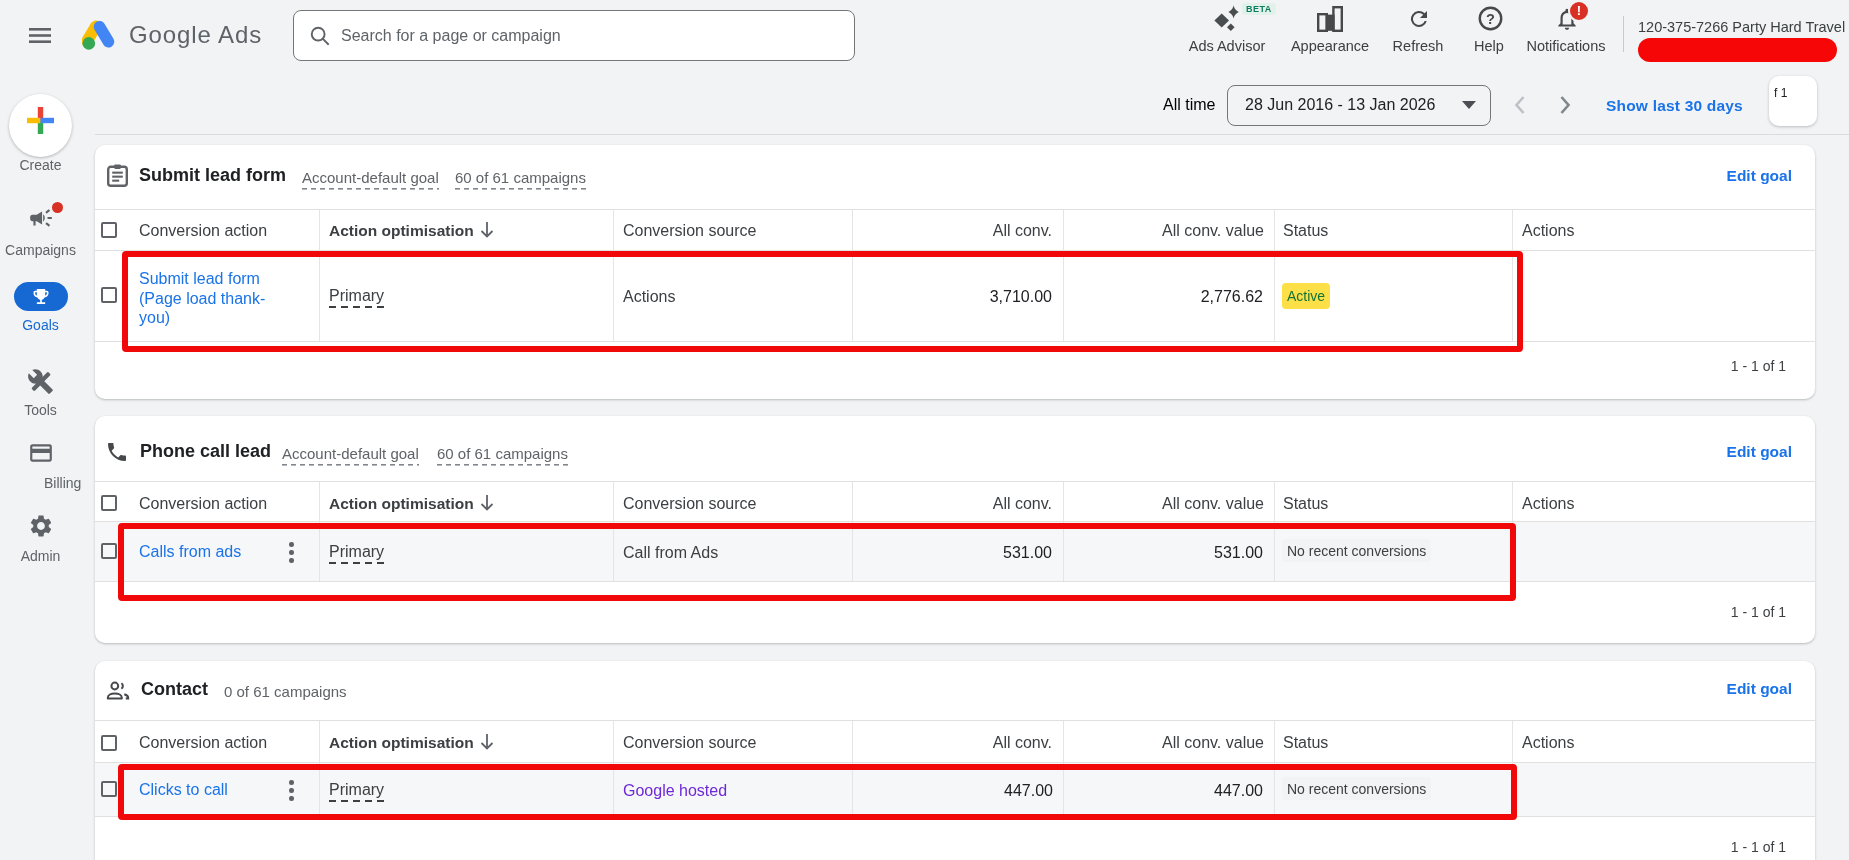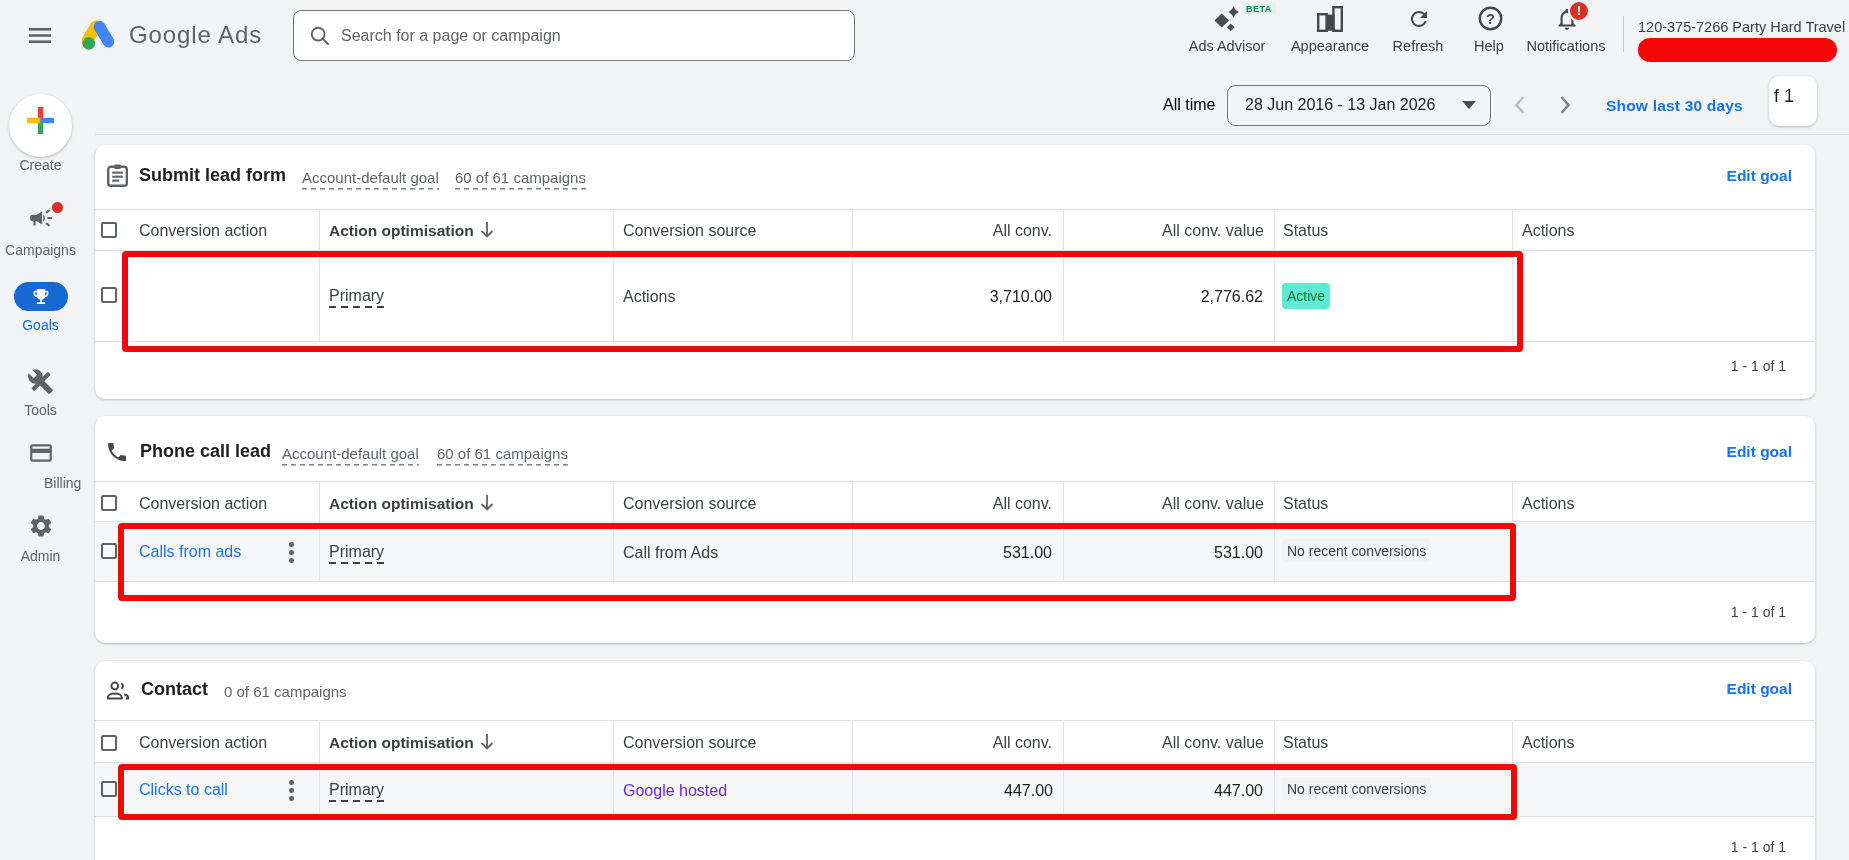--- a/index.html
+++ b/index.html
@@ -10,21 +10,21 @@
   .card { position:absolute; left:95px; width:1720px; background:#fff; border-radius:10px;
           box-shadow:0 1px 2px rgba(60,64,67,.22), 0 1px 3px rgba(60,64,67,.1); }
   .hline { position:absolute; height:1px; background:#e0e0e0; left:0; right:0; }
   .vline { position:absolute; width:1px; background:#e3e5e8; }
   .blue { color:#1a73e8; }
   .grey { color:#5f6368; }
   .dashed-u { background-image:repeating-linear-gradient(90deg,#80868b 0 5px,transparent 5px 9px);
               background-repeat:repeat-x; background-position:left bottom; background-size:100% 1.6px;
               padding-bottom:4px; }
   .chip { position:absolute; border-radius:4px; font-size:14px; display:flex; align-items:center; padding:0 5px; height:26px; }
-  .chip.green { background:#5eead4; color:#137333; }
+  .chip.green { background:#fde047; color:#137333; }
   .chip.greyc { background:#f1f3f4; color:#3c4043; height:23px; }
   .cbx { position:absolute; width:16px; height:16px; border:2px solid #5f6368; border-radius:2px; }
   .num { position:absolute; font-size:16px; color:#202124; text-align:center; }
   .hdrtxt { position:absolute; font-size:16px; color:#3c4043; }
   .redbox { position:absolute; border:6px solid #f10808; border-radius:4px; }
   .icon-lbl { position:absolute; font-size:14.5px; color:#3c4043; text-align:center; transform:translateX(-50%); }
   .threedot { position:absolute; width:4px; }
   .threedot i { display:block; width:4.5px; height:4.5px; border-radius:50%; background:#5f6368; margin:0 0 3.5px 0; }
 </style>
 </head>
@@ -93,21 +93,21 @@
   <div class="abs" style="left:1462px; top:101px; width:0; height:0; border-left:7px solid transparent; border-right:7px solid transparent; border-top:8px solid #4b4f54;"></div>
   <svg class="abs" style="left:1512px; top:95px;" width="16" height="20" viewBox="0 0 16 20" fill="none" stroke="#bdc1c6" stroke-width="2.6">
       <path d="M11.5 2 L4.5 10 L11.5 18"></path>
     </svg>
   <svg class="abs" style="left:1557px; top:95px;" width="16" height="20" viewBox="0 0 16 20" fill="none" stroke="#80868b" stroke-width="2.6">
       <path d="M4.5 2 L11.5 10 L4.5 18"></path>
     </svg>
   <div class="abs" style="left:1606px; top:97px; font-size:15.5px; font-weight:700; color:#1a73e8; letter-spacing:0.2px;">Show last 30 days</div>
 
   <div class="abs" style="left:1769px; top:76px; width:48px; height:50px; background:#fff; border-radius:10px; box-shadow:0 1px 3px rgba(60,64,67,.3);"></div>
-  <div class="abs" style="left:1774px; top:86px; font-size:18px; color:#202124;">f 1</div>
+  <div class="abs" style="left:1774px; top:86px; font-size:12px; color:#202124;">f 1</div>
 
   <div class="abs" style="left:95px; top:134px; width:1754px; height:1px; background:#dadce0;"></div>
 
   <div class="card" style="top:145px; height:254px;">
 
     <svg class="abs" style="left:12px; top:19px;" width="21" height="23" viewBox="0 0 21 23">
       <rect x="1.2" y="2.8" width="18.6" height="19" rx="2.6" fill="none" stroke="#5f6368" stroke-width="2.4"></rect>
       <rect x="7" y="0.6" width="7" height="4.4" rx="1.4" fill="#5f6368"></rect>
       <rect x="5.2" y="7.6" width="10.6" height="2.1" fill="#5f6368"></rect>
       <rect x="5.2" y="11.6" width="10.6" height="2.1" fill="#5f6368"></rect>
@@ -133,20 +133,21 @@
     <div class="hline" style="top:105px;"></div>
 
     <div class="vline" style="left:224px; top:65px; height:131px;"></div>
     <div class="vline" style="left:518px; top:65px; height:131px;"></div>
     <div class="vline" style="left:757px; top:65px; height:131px;"></div>
     <div class="vline" style="left:968px; top:65px; height:131px;"></div>
     <div class="vline" style="left:1179px; top:65px; height:131px;"></div>
     <div class="vline" style="left:1417px; top:65px; height:131px;"></div>
 
     <div class="cbx" style="left:6px; top:142px;"></div>
+    <div class="abs blue" style="left:44px; top:124px; font-size:16px; line-height:19.5px; width:130px;">Submit lead form (Page load thank-you)</div>
     <div class="abs" style="left:234px; top:142px; font-size:16px; color:#3c4043; background-image:repeating-linear-gradient(90deg,#3c4043 0 7px,transparent 7px 12px); background-repeat:repeat-x; background-position:left bottom; background-size:100% 2px; padding-bottom:3px;">Primary</div>
     <div class="abs" style="left:528px; top:143px; font-size:16px; color:#3c4043;">Actions</div>
     <div class="num" style="right:763px; top:143px;">3,710.00</div>
     <div class="num" style="right:552px; top:143px;">2,776.62</div>
     <div class="chip green" style="left:1187px; top:138px;">Active</div>
     <div class="hline" style="top:196px;"></div>
 
     <div class="abs" style="right:29px; top:213px; font-size:14px; color:#3c4043;">1 - 1 of 1</div>
   </div>
   <div class="redbox" style="left:122px; top:251px; width:1401px; height:101px;"></div>

